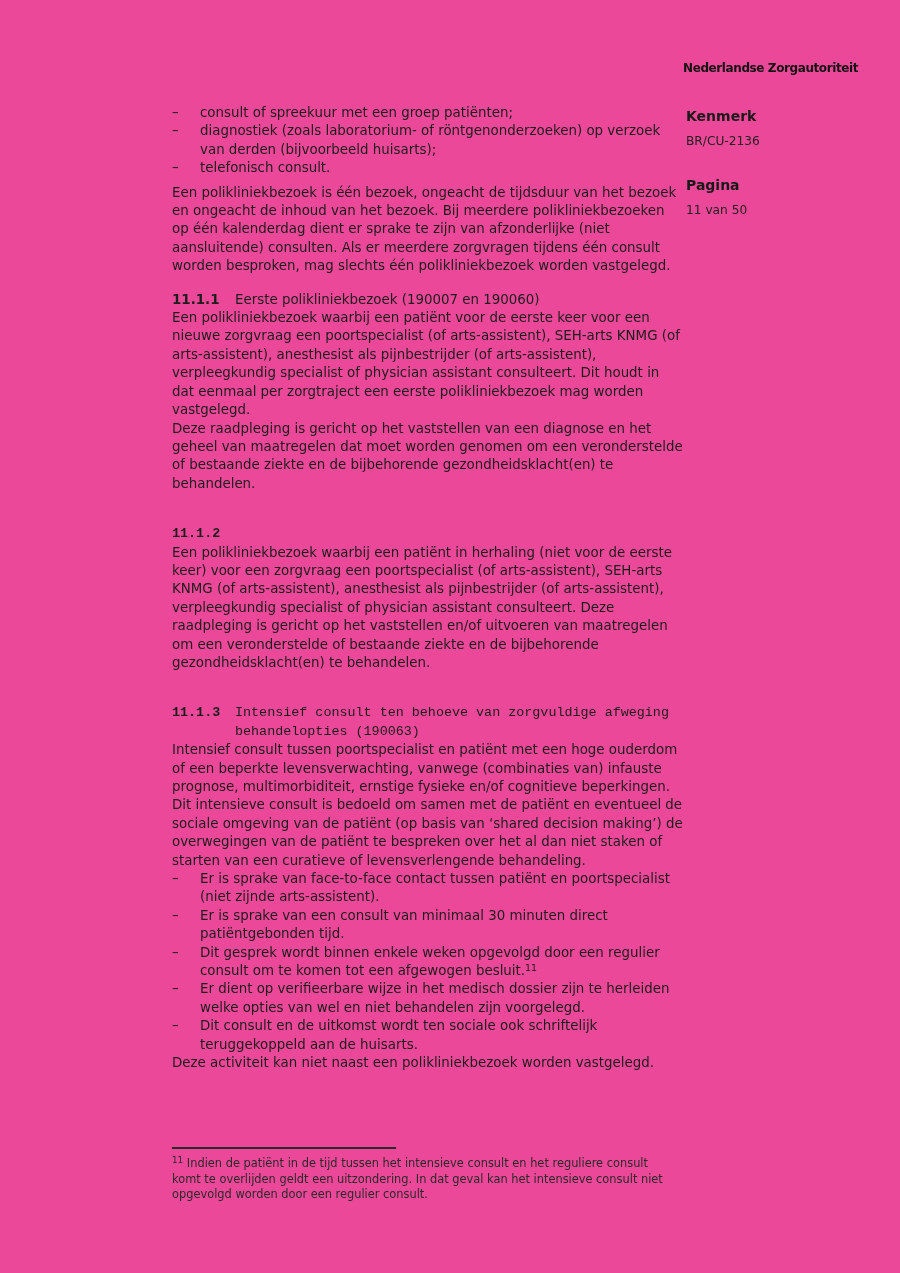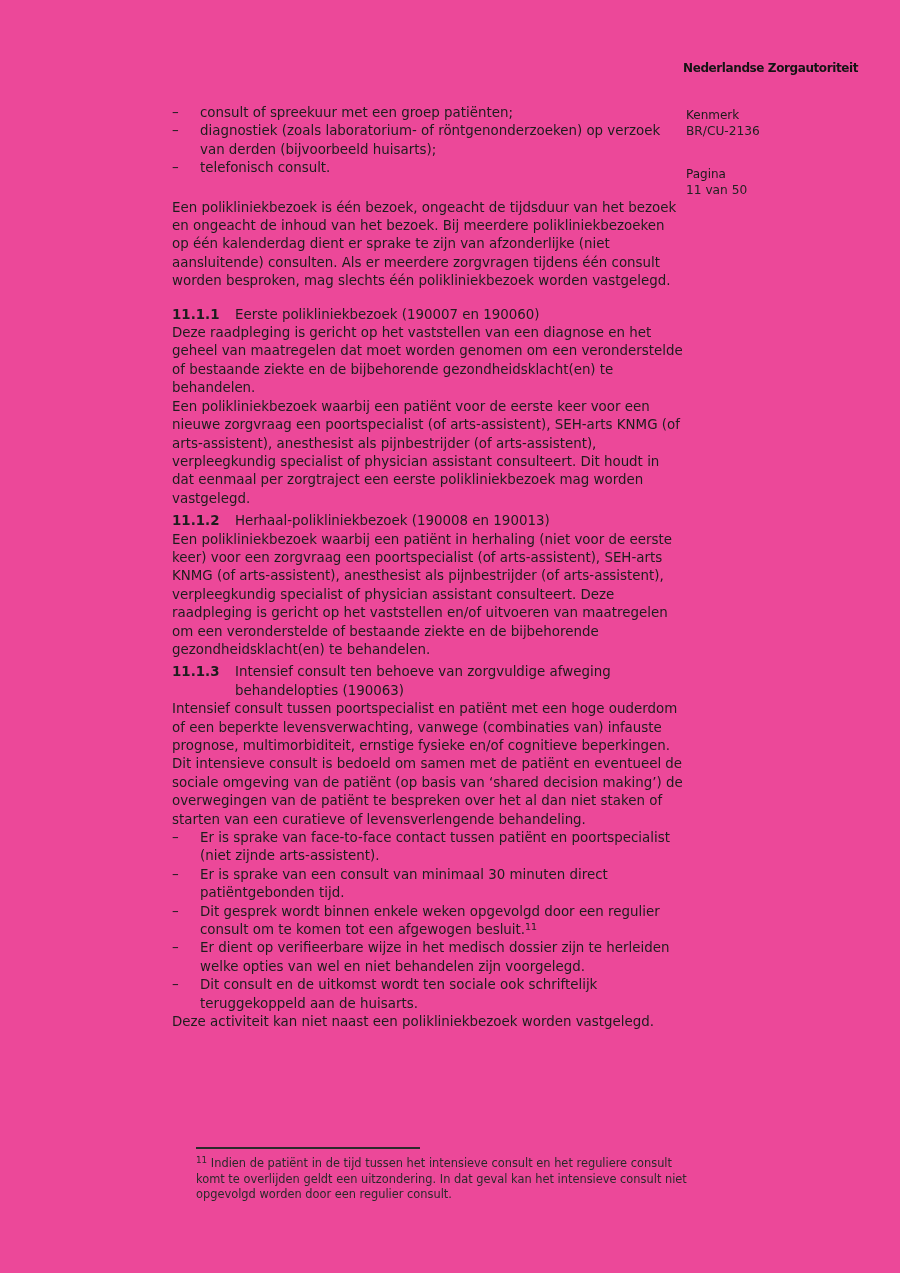--- a/index.html
+++ b/index.html
@@ -13,50 +13,50 @@
     margin:0 auto;
   }
   
   .brand {
     position:absolute; left:683px; top:61px;
     font-size:12px; font-weight:bold; letter-spacing:-0.4px; color:#141414;
     white-space:nowrap;
   }
   
   .meta { position:absolute; left:686px; top:108px; width:170px; }
-  .meta-label { font-size:12px; font-weight:normal; color:#1a1a1a; }
-  .meta-value { font-size:12.2px; margin-top:2px; color:#222; }
+  .meta-label { font-size:14px; font-weight:bold; color:#1a1a1a; }
+  .meta-value { font-size:12.2px; margin-top:10px; color:#222; }
   .meta-label.second { margin-top:29px; }
 
   
   .main {
     position:absolute; left:172px; top:96px; width:512px;
     font-size:13.4px; line-height:18.4px;
     color:#1d1d1d;
   }
   .blist { margin:0; }
   .blist.intro { margin-top:8px; }
   .bitem { display:flex; align-items:flex-start; }
   .dash { flex:0 0 28px; }
   .btext { flex:1; }
 
   p.para { margin:0; }
-  p.para.first { margin-top:21px; }
+  p.para.first { margin-top:6px; }
 
   .heading { display:flex; margin-top:15px;justify-content:space-between; }
-  .heading.h2, .heading.h3 { margin-top:4px; }
+  .heading.h2, .heading.h3 { margin-top:32px;font-family:Liberation Mono, monospace; }
   .hnum { flex:0 0 63px; font-weight:bold; }
   .htitle { flex:1; }
 
   sup.ref { font-size:9.5px; line-height:1; vertical-align:top; position:relative; top:1px; }
 
   
   .footnote {
     position:absolute; left:172px; top:1147px; width:506px;
-    font-size:11.4px; line-height:15.6px; color:#2a2a2a;margin-left:24px;
+    font-size:11.4px; line-height:15.6px; color:#2a2a2a;
   }
   .fn-rule { width:224px; height:2px; background:#2b2b2b; margin:0 0 7px 0; }
   .fn-text { margin:0; }
   sup.fn-marker { font-size:8.8px; line-height:1; vertical-align:top; position:relative; top:0px; }
 </style>
 </head>
 <body>
 
 <div class="page">
 
@@ -85,26 +85,25 @@
         <span class="btext">telefonisch consult.</span>
       </div>
     </div>
 
     <p class="para first">Een polikliniekbezoek is één bezoek, ongeacht de tijdsduur van het bezoek en ongeacht de inhoud van het bezoek. Bij meerdere polikliniekbezoeken op één kalenderdag dient er sprake te zijn van afzonderlijke (niet aansluitende) consulten. Als er meerdere zorgvragen tijdens één consult worden besproken, mag slechts één polikliniekbezoek worden vastgelegd.</p>
 
     <div class="heading h1">
       <span class="hnum">11.1.1</span>
       <span class="htitle">Eerste polikliniekbezoek (190007 en 190060)</span>
     </div>
+    <p class="para">Een polikliniekbezoek waarbij een patiënt voor de eerste keer voor een nieuwe zorgvraag een poortspecialist (of arts-assistent), SEH-arts KNMG (of arts-assistent), anesthesist als pijnbestrijder (of arts-assistent), verpleegkundig specialist of physician assistant consulteert. Dit houdt in dat eenmaal per zorgtraject een eerste polikliniekbezoek mag worden vastgelegd.</p>
     <p class="para">Deze raadpleging is gericht op het vaststellen van een diagnose en het geheel van maatregelen dat moet worden genomen om een veronderstelde of bestaande ziekte en de bijbehorende gezondheidsklacht(en) te behandelen.</p>
-    <p class="para">Een polikliniekbezoek waarbij een patiënt voor de eerste keer voor een nieuwe zorgvraag een poortspecialist (of arts-assistent), SEH-arts KNMG (of arts-assistent), anesthesist als pijnbestrijder (of arts-assistent), verpleegkundig specialist of physician assistant consulteert. Dit houdt in dat eenmaal per zorgtraject een eerste polikliniekbezoek mag worden vastgelegd.</p>
 
     <div class="heading h2">
       <span class="hnum">11.1.2</span>
-      <span class="htitle">Herhaal-polikliniekbezoek (190008 en 190013)</span>
     </div>
     <p class="para">Een polikliniekbezoek waarbij een patiënt in herhaling (niet voor de eerste keer) voor een zorgvraag een poortspecialist (of arts-assistent), SEH-arts KNMG (of arts-assistent), anesthesist als pijnbestrijder (of arts-assistent), verpleegkundig specialist of physician assistant consulteert. Deze raadpleging is gericht op het vaststellen en/of uitvoeren van maatregelen om een veronderstelde of bestaande ziekte en de bijbehorende gezondheidsklacht(en) te behandelen.</p>
 
     <div class="heading h3">
       <span class="hnum">11.1.3</span>
       <span class="htitle">Intensief consult ten behoeve van zorgvuldige afweging behandelopties (190063)</span>
     </div>
     <p class="para">Intensief consult tussen poortspecialist en patiënt met een hoge ouderdom of een beperkte levensverwachting, vanwege (combinaties van) infauste prognose, multimorbiditeit, ernstige fysieke en/of cognitieve beperkingen. Dit intensieve consult is bedoeld om samen met de patiënt en eventueel de sociale omgeving van de patiënt (op basis van ‘shared decision making’) de overwegingen van de patiënt te bespreken over het al dan niet staken of starten van een curatieve of levensverlengende behandeling.</p>
 
     <div class="blist">

